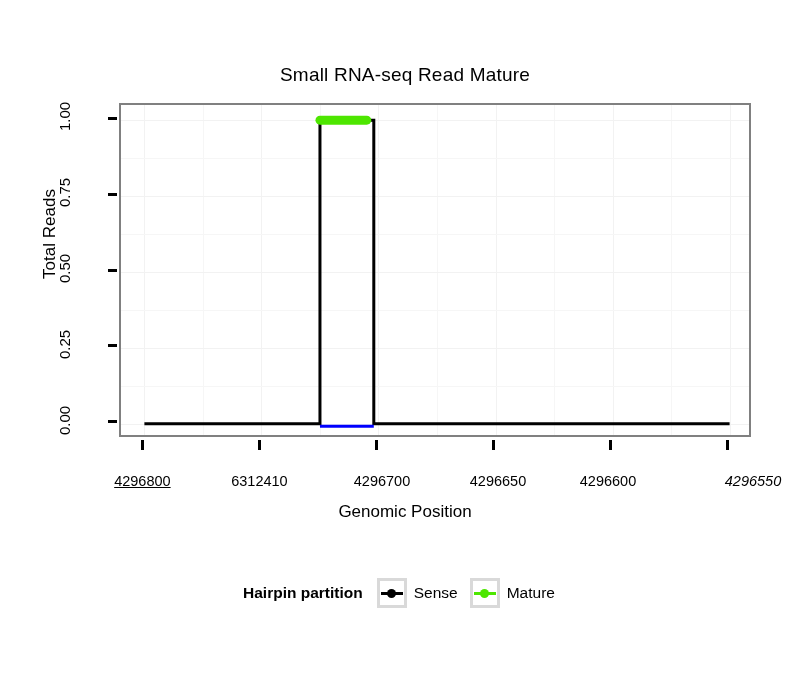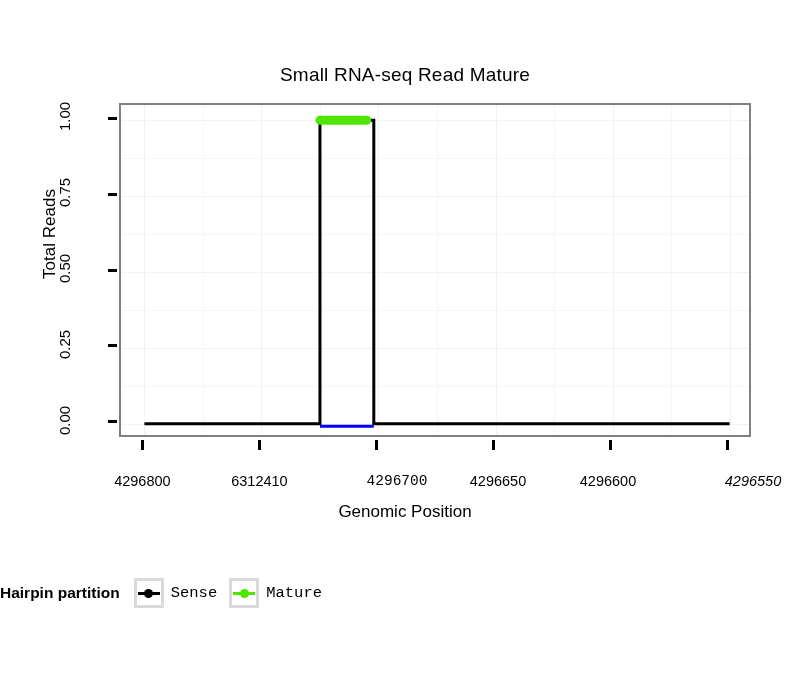--- a/index.html
+++ b/index.html
@@ -112,33 +112,33 @@
     font-size: 17px;
   }
 
   
   #legend {
     position: absolute;
     left: 0;
     top: 578px;
     width: 810px;
     display: flex;
+    justify-content: center;
     align-items: center;
   }
   #legend-title {
     font-size: 15.5px;
     font-weight: bold;
     margin-right: 14px;
     white-space: nowrap;
   }
   .legend-entry {
     display: flex;
     align-items: center;
     margin-right: 12px;
-    font-family: Liberation Mono, monospace;
   }
   .legend-key {
     width: 30px;
     height: 30px;
     border: 3px solid #d9d9d9;
     background: #ffffff;
     box-sizing: border-box;
     position: relative;
     margin-right: 7px;
     flex: 0 0 auto;
@@ -213,25 +213,25 @@
       <svg width="632" height="334">
         <polyline points="23.407407407407405,318.8181818181818 198.96296296296296,318.8181818181818 198.96296296296296,15.181818181818187 252.8,15.181818181818187 252.8,318.8181818181818 608.5925925925926,318.8181818181818" fill="none" stroke="#000000" stroke-width="3" stroke-linejoin="miter" stroke-linecap="butt"></polyline>
         <polyline points="198.96296296296296,318.8181818181818 252.8,318.8181818181818" fill="none" stroke="#0000FF" stroke-width="3" transform="translate(0,2.5)" stroke-linecap="butt"></polyline>
         <polyline points="198.96296296296296,15.181818181818187 245.77777777777777,15.181818181818187" fill="none" stroke="#4DE600" stroke-width="9" stroke-linecap="round"></polyline>
       </svg>
     </div>
 </div>
 
 <div id="x-axis-ticks">
     <div class="x-tick-mark" style="left: 140.907px;"></div>
-    <div class="x-tick-label" style="left: 142.407px;">4296800</div>
+    <div class="x-tick-label" style="left: 142.407px; text-decoration: underline;">4296800</div>
     <div class="x-tick-mark" style="left: 257.944px;"></div>
     <div class="x-tick-label" style="left: 259.444px;">6312410</div>
     <div class="x-tick-mark" style="left: 374.981px;"></div>
-    <div class="x-tick-label" style="left: 397px; font-family: Liberation Mono, monospace;">4296700</div>
+    <div class="x-tick-label" style="left: 382px;">4296700</div>
     <div class="x-tick-mark" style="left: 492.019px;"></div>
     <div class="x-tick-label" style="left: 498px;">4296650</div>
     <div class="x-tick-mark" style="left: 609.056px;"></div>
     <div class="x-tick-label" style="left: 608px;">4296600</div>
     <div class="x-tick-mark" style="left: 726.093px;"></div>
     <div class="x-tick-label" style="left: 753px; font-style: italic;">4296550</div>
   </div>
 
 <div id="x-axis-title">Genomic Position</div>
 

